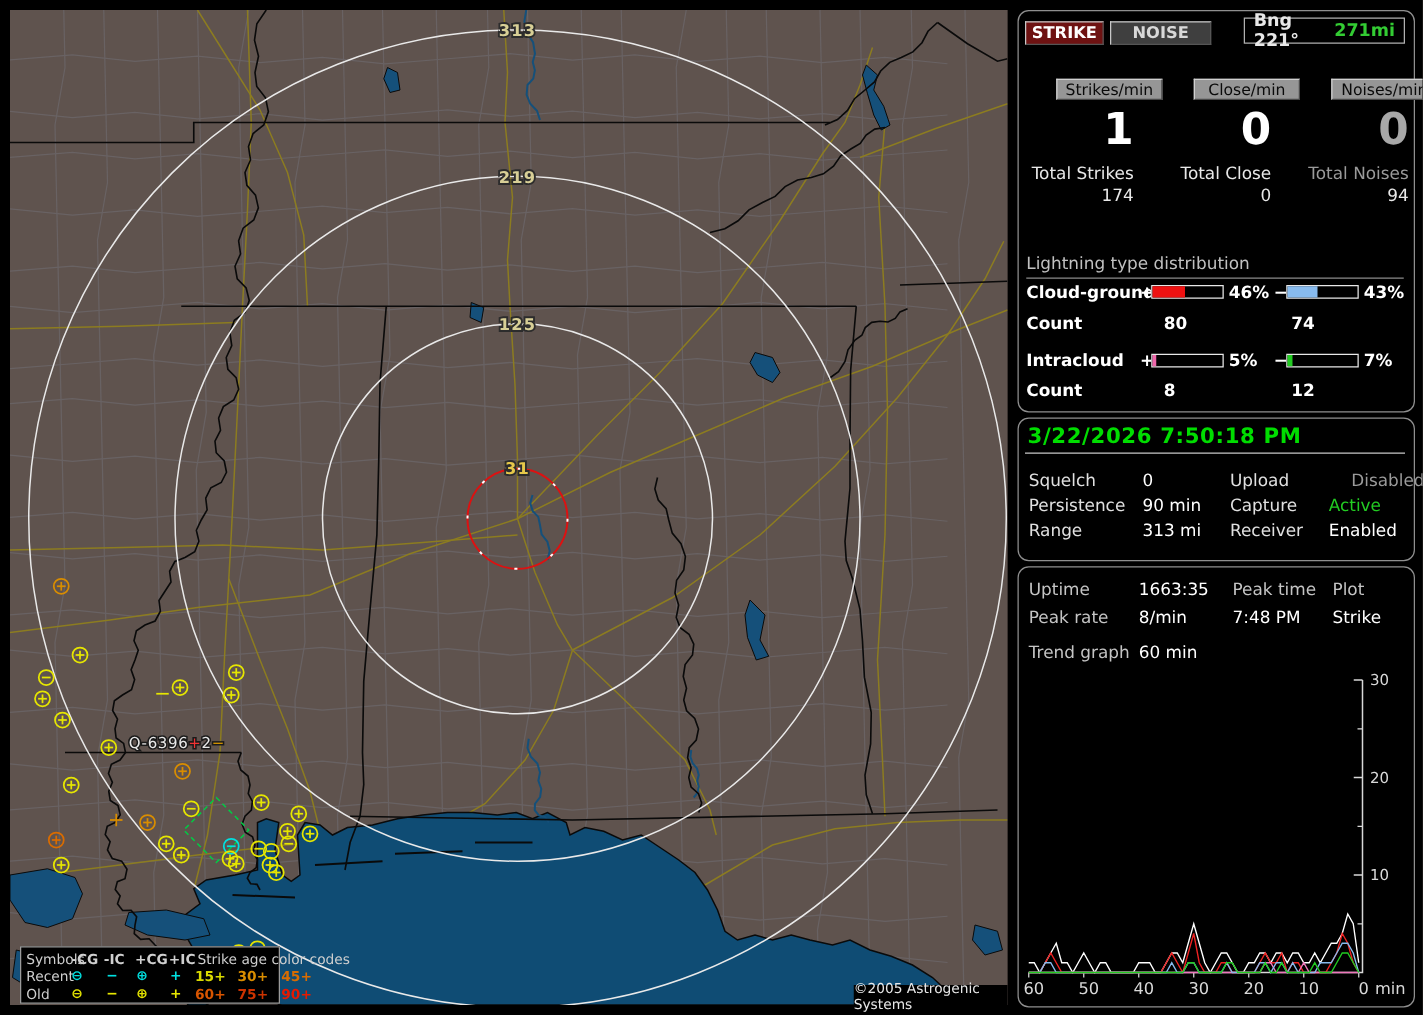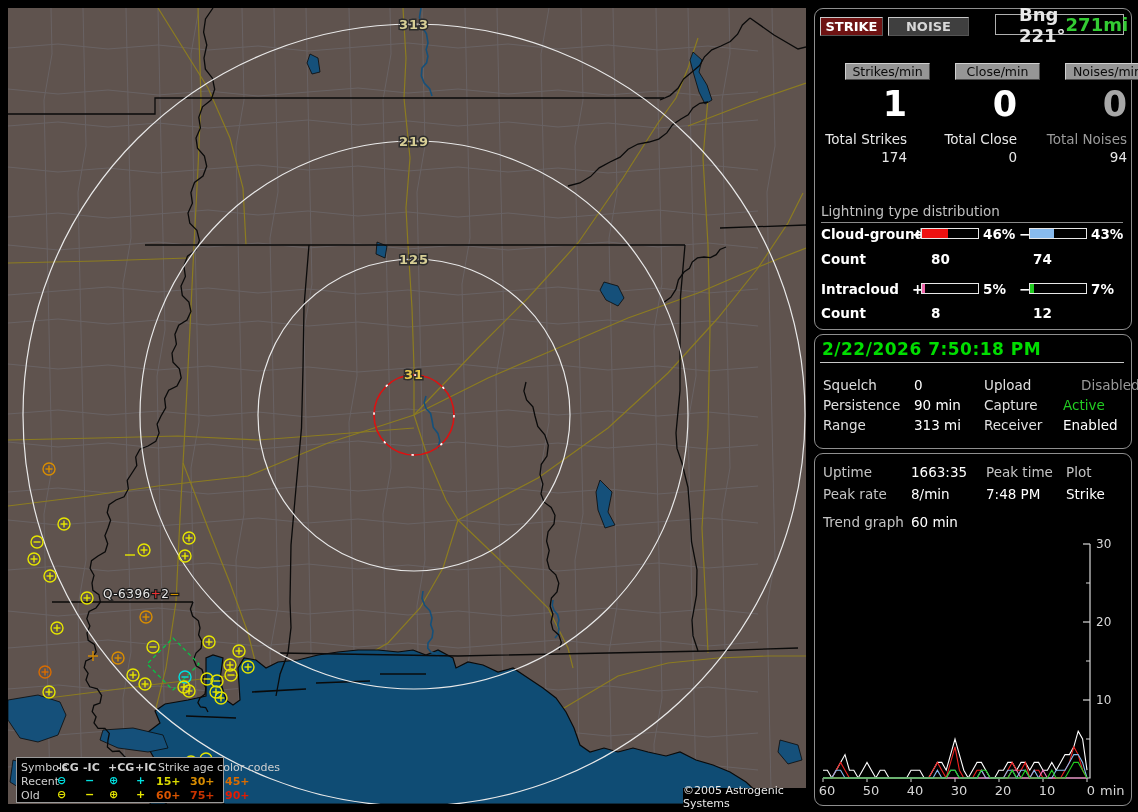--- a/index.html
+++ b/index.html
@@ -10,22 +10,22 @@
   .panel{position:absolute;background:#000;border:1px solid #8f8f8f;border-radius:9px;}
   #panel-top{left:814px;top:8px;width:316px;height:320px;}
   #panel-mid{left:814px;top:334px;width:316px;height:113px;}
   #panel-bot{left:814px;top:453px;width:316px;height:351px;}
   .abs{position:absolute;}
   .btn{display:flex;align-items:center;justify-content:center;font-weight:bold;font-size:13px;
        border:1px solid #c8c8c8;border-bottom-color:#555;border-right-color:#555;box-sizing:border-box;}
   #strike-btn{left:5px;top:8px;width:63px;height:19px;background:#6e1212;color:#fff;}
   #noise-btn{left:73px;top:8px;width:81px;height:19px;background:#3f3f3f;color:#d8d8d8;}
   #bng-box{left:180px;top:5px;width:129px;height:21px;background:#000;border:1px solid #b0b0b0;
-           display:flex;align-items:center;justify-content:space-between;padding:0 23px;box-sizing:border-box;
-           font-weight:bold;font-size:18px;}
+           display:flex;align-items:center;justify-content:space-between;padding:0 7px;box-sizing:border-box;
+           font-weight:bold;font-size:14px;}
   .minibtn{height:17px;background:#969696;color:#0a0a0a;font-size:12.5px;font-weight:normal;
            border:1px solid #d0d0d0;border-bottom-color:#4a4a4a;border-right-color:#4a4a4a;margin-left:23px;}
   .numcol{width:90px;text-align:right;font-weight:bold;}
   .bignum{font-size:35px;line-height:38px;}
   .tlabel{font-size:13.5px;}
   .tval{font-size:13.5px;font-weight:bold;}
   #dist-header{left:6px;top:194px;width:302px;font-size:13.5px;color:#c0c0c0;
                border-bottom:1px solid #8a8a8a;padding-bottom:3px;}
   .drow{font-size:13.5px;font-weight:bold;color:#fff;}
   .bar{position:absolute;width:58px;height:11px;background:#000;border:1px solid #e8e8e8;box-sizing:border-box;}
@@ -416,21 +416,21 @@
   <div class="bar abs" style="left:214px;top:274px">
       <div class="fill" id="bar11" style="width: 7%; background: rgb(34, 204, 34);"></div>
     </div>
   <div class="abs drow" style="left:276px;top:272px">7%</div>
   <div class="abs drow" style="left:6px;top:296px">Count</div>
   <div class="abs drow" style="left:116px;top:296px">8</div>
   <div class="abs drow" style="left:218px;top:296px">12</div>
 </div>
 
 <div id="panel-mid" class="panel">
-  <div id="date-line" class="abs">2/22/2026 7:50:18 PM</div>
+  <div id="date-line" class="abs">3/22/2026 7:50:18 PM</div>
   <div class="hline abs" style="top:27px"></div>
 
   <div class="abs lab" style="left:8px;top:42px">Squelch</div>
   <div class="abs val" style="left:99px;top:42px">0</div>
   <div class="abs lab" style="left:169px;top:42px">Upload</div>
   <div class="abs val" style="left: 248px; top: 42px; color: rgb(154, 154, 154); margin-left: 18px;">Disabled</div>
 
   <div class="abs lab" style="left:8px;top:62px">Persistence</div>
   <div class="abs val" style="left:99px;top:62px">90 min</div>
   <div class="abs lab" style="left:169px;top:62px">Capture</div>

